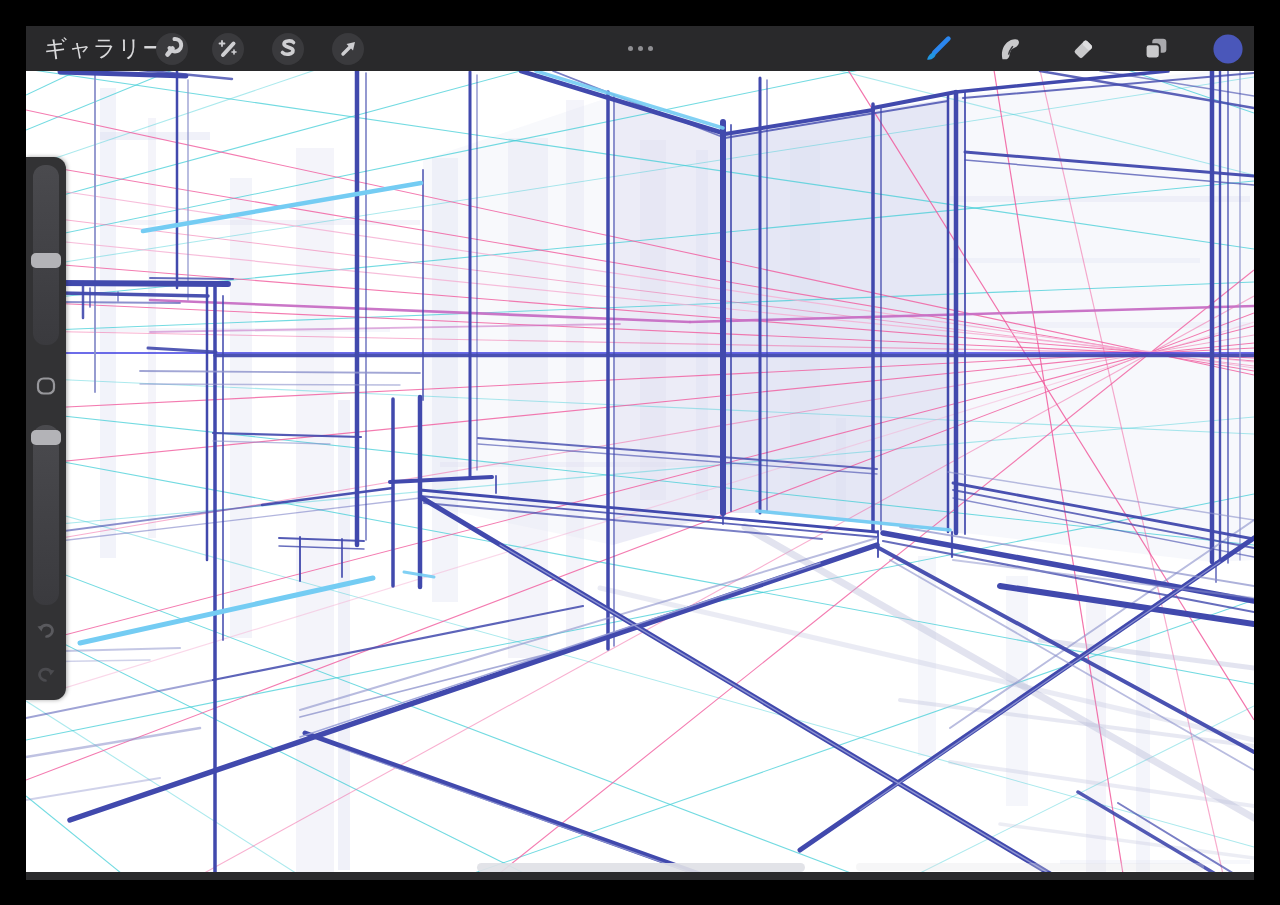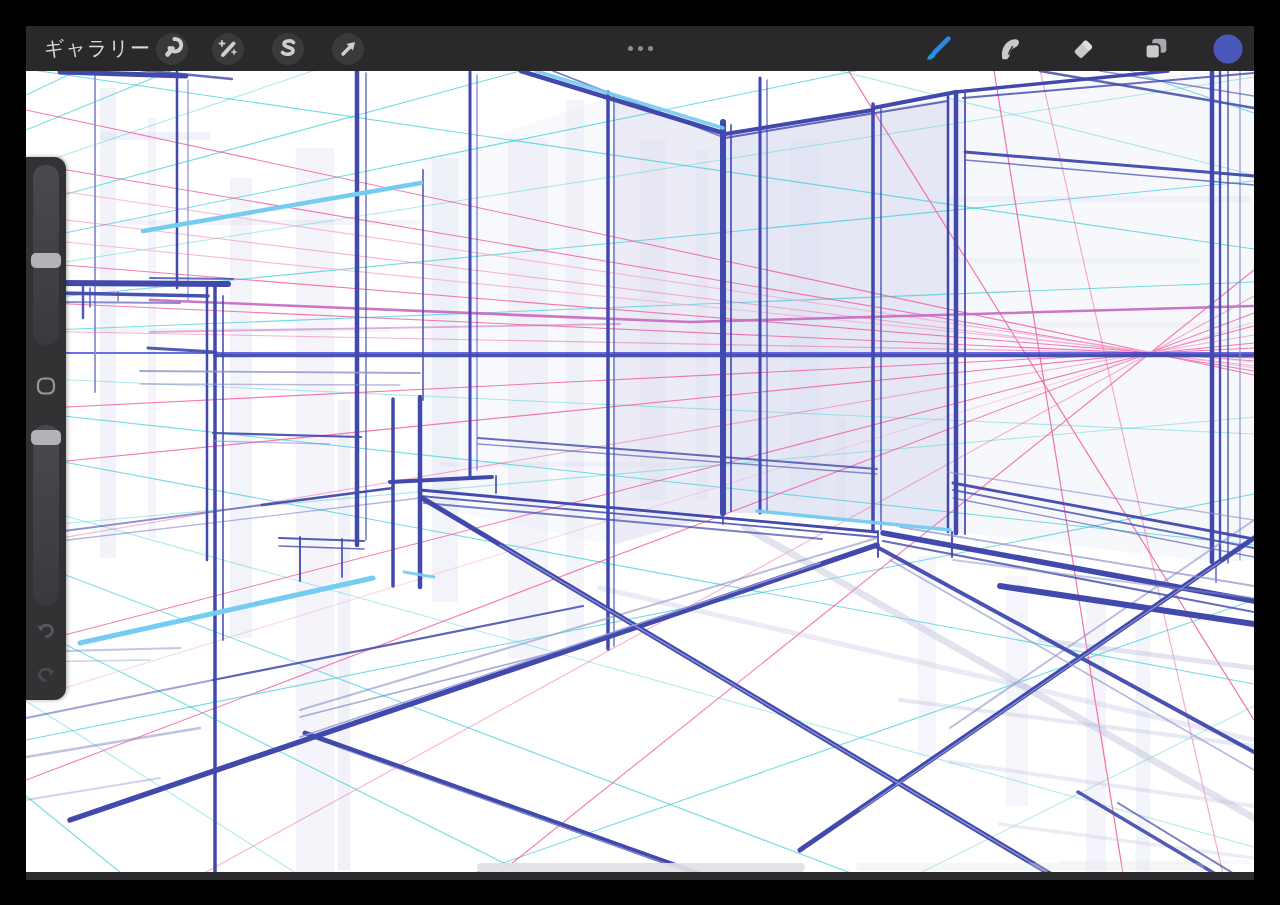--- a/index.html
+++ b/index.html
@@ -1,21 +1,21 @@
 <!DOCTYPE html>
 <html><head>
 <meta charset="utf-8">
 <style>
   html,body{margin:0;padding:0;background:#000;width:1280px;height:905px;overflow:hidden;
     font-family:"Liberation Sans","DejaVu Sans",sans-serif;}
   .stage{position:absolute;left:0;top:0;width:1280px;height:905px;background:#000;}
   
   .topbar{position:absolute;left:26px;top:26px;width:1228px;height:45px;background:#29292b;}
   .gallery{position:absolute;left:18px;top:0;height:45px;line-height:45px;color:#d9d9db;
-    font-size:20px;letter-spacing:1px;cursor:pointer;}
+    font-size:23px;letter-spacing:1px;cursor:pointer;}
   .cbtn{position:absolute;top:6.5px;width:32px;height:32px;border-radius:50%;background:#3a3a3d;
     display:flex;align-items:center;justify-content:center;cursor:pointer;}
   .flatbtn{position:absolute;top:6.5px;width:32px;height:32px;display:flex;align-items:center;
     justify-content:center;cursor:pointer;}
   .dots{position:absolute;left:586px;top:0;width:56px;height:45px;display:flex;align-items:center;
     justify-content:center;gap:5px;cursor:pointer;}
   .dots i{width:5px;height:5px;border-radius:50%;background:#8e8e92;display:block;}
   
   .canvas-wrap{position:absolute;left:26px;top:71px;width:1228px;height:801px;background:#fff;}
   .underbar{position:absolute;left:26px;top:872px;width:1228px;height:8px;background:#2a2a2c;}

